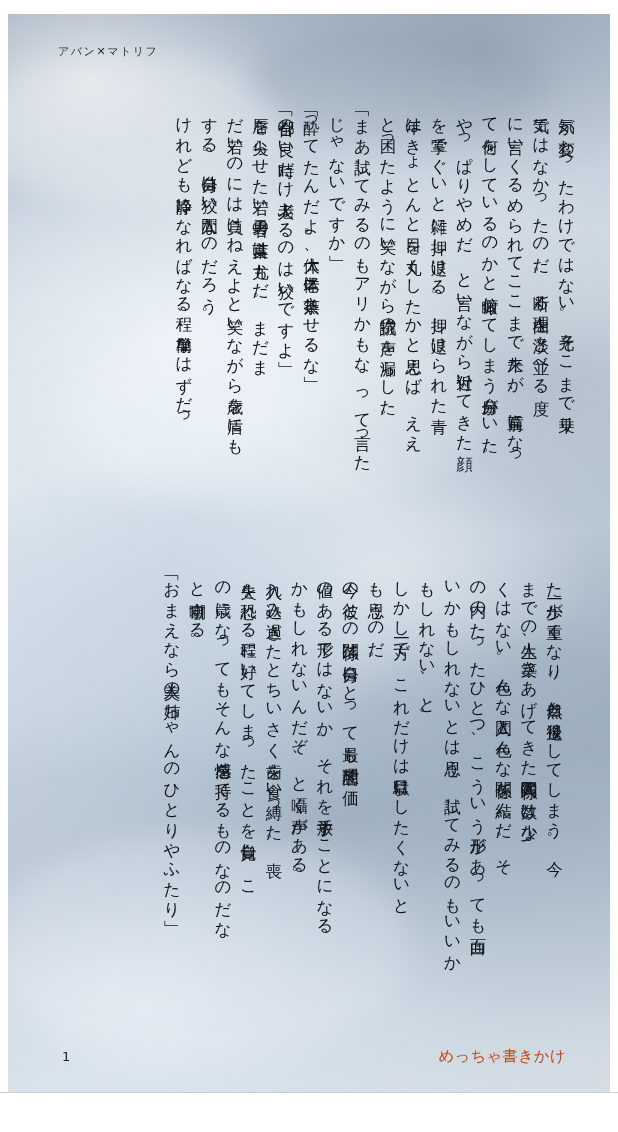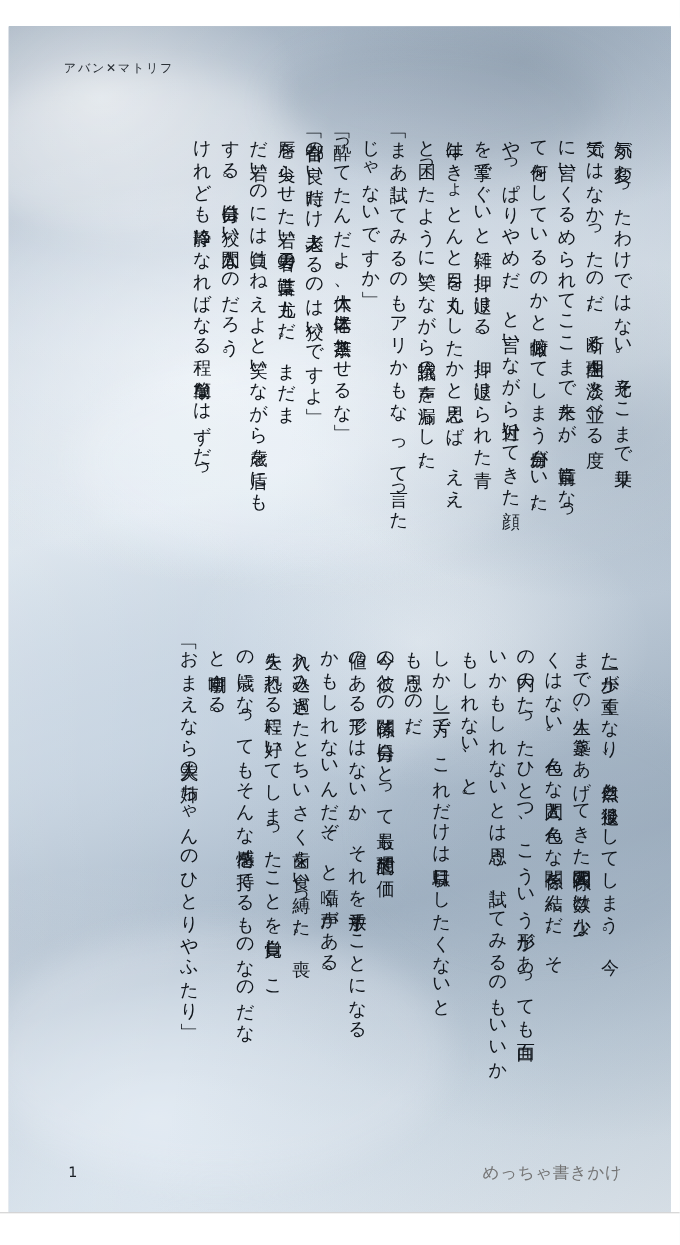--- a/index.html
+++ b/index.html
@@ -11,21 +11,21 @@
     width: 618px;
     height: 1132px;
     font-family: "DejaVu Serif", "Liberation Serif", serif;
     overflow: hidden;
     position: relative;
   }
 
   
   #page {
     position: absolute;
-    left: 0; top: 16px;
+    left: 0; top: 6px;
     width: 618px;
     height: 844px;
     background: #ffffff;
   }
 
   
   #photo {
     position: absolute;
     left: 8px;
     top: 8px;
@@ -118,21 +118,21 @@
     bottom: 28px;
     font-size: 13px;
     color: #1b2026;
     font-family: "DejaVu Sans", "Liberation Sans", sans-serif;
   }
   #booktitle {
     position: absolute;
     right: 44px;
     bottom: 26px;
     font-size: 15px;
-    color: #737373;
+    color: #c2410c;
     letter-spacing: .04em;
   }
 
   
   #credit {
     position: absolute;
     left: 0;
     top: 1100px;
     width: 618px;
     text-align: center;

